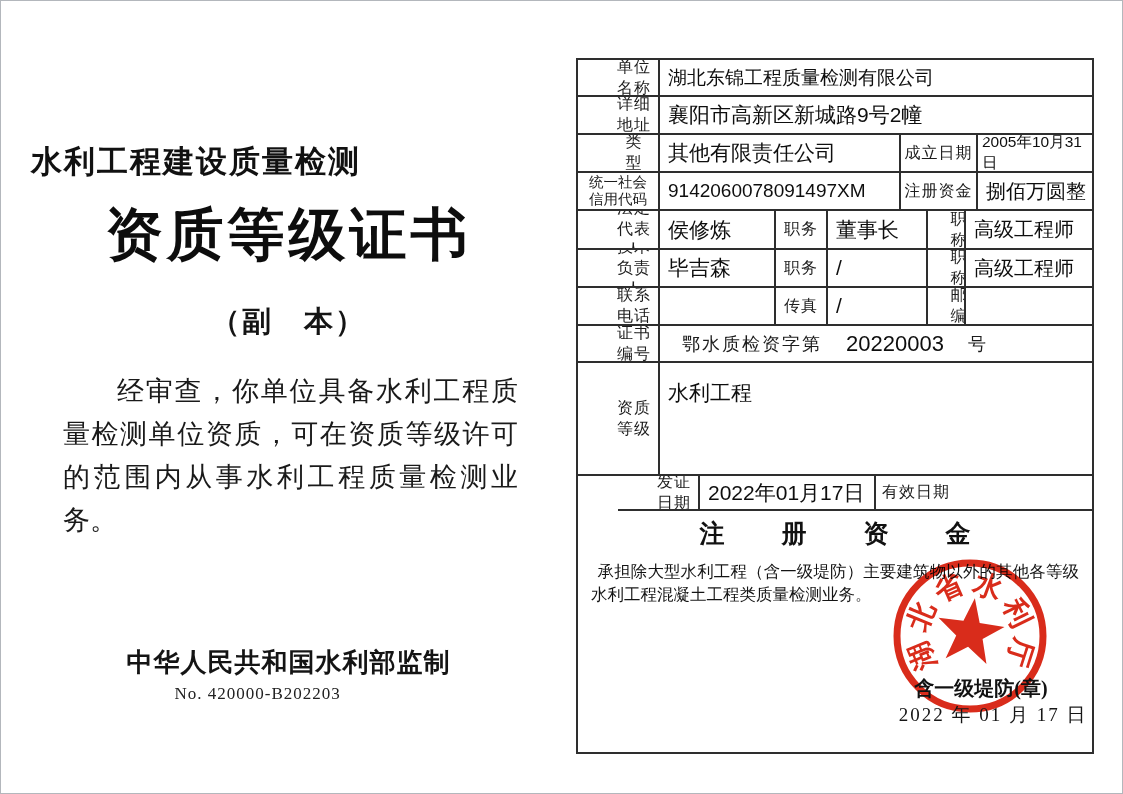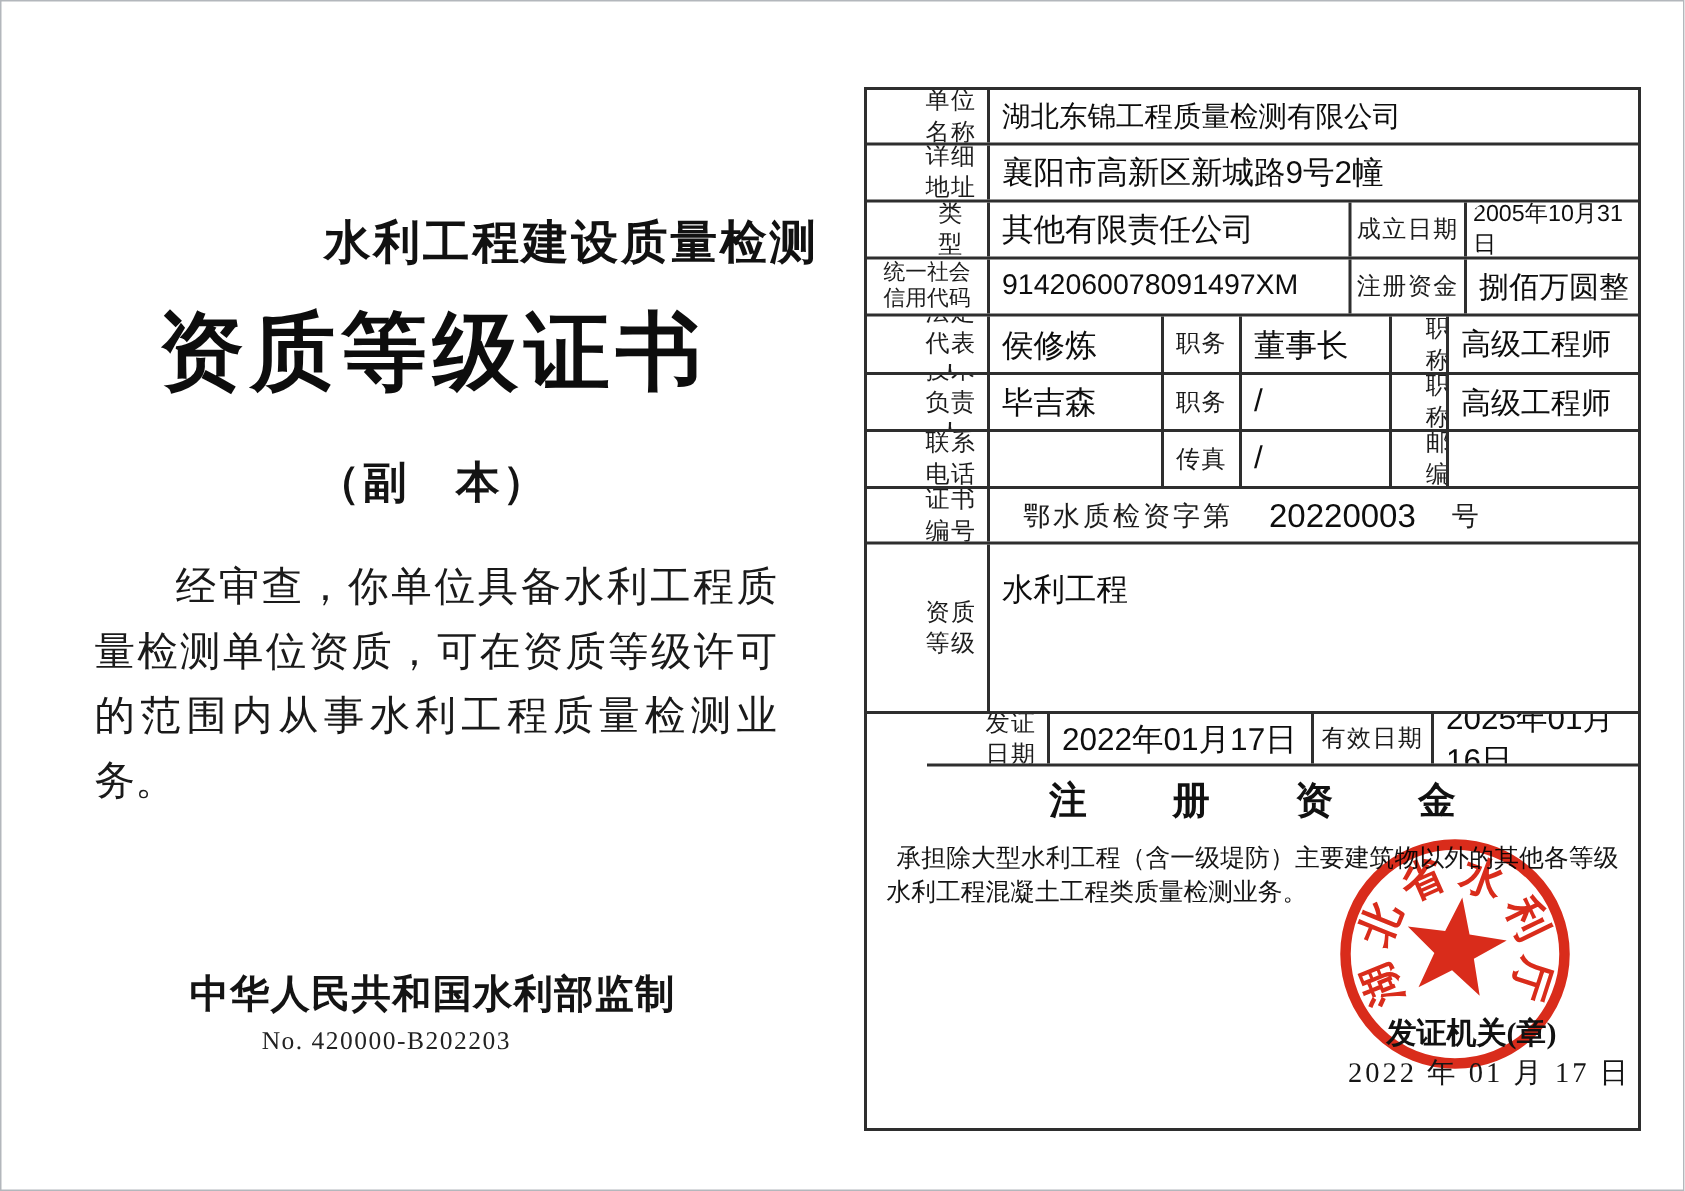--- a/index.html
+++ b/index.html
@@ -8,21 +8,21 @@
     position:relative; width:1123px; height:794px;
     background:#ffffff; border:1px solid #b3b7bc;
     overflow:hidden;
     font-family:"Liberation Serif","DejaVu Serif",serif;
     color:#141414;
   }
   
   .left-panel { position:absolute; left:30px; top:0; width:515px; height:794px; }
   .cert-title {
     position:absolute; top:140px; left:0; width:100%;
-    text-align:right; font-size:31px; font-weight:bold; letter-spacing:2px;
+    text-align:left; font-size:31px; font-weight:bold; letter-spacing:2px;
     color:#111;
   }
   .cert-subtitle {
     position:absolute; top:196px; left:0; width:100%;
     text-align:center; font-size:57px; font-weight:bold; letter-spacing:4px;
     color:#0d0d0d;
   }
   .copy-label {
     position:absolute; top:301px; left:0; width:100%;
     text-align:center; font-size:29px; font-weight:bold; letter-spacing:2px;
@@ -172,35 +172,34 @@
 
     <div class="trow h113">
       <div class="c lab wL">资质等级</div>
       <div class="c val fill grade-val">水利工程</div>
     </div>
 
     <div class="trow h35">
       <div class="c lab wL">发证日期</div>
       <div class="c val w176 fs21">2022年01月17日</div>
       <div class="c lab w80">有效日期</div>
-      <div class="c val fill fs21">2025年01月16日</div>
     </div>
 
     <div class="scope-section">
       <div class="scope-header">注册资金</div>
       <p class="scope-text">承担除大型水利工程（含一级堤防）主要建筑物以外的其他各等级水利工程混凝土工程类质量检测业务。</p>
     </div>
   </div>
 
   <svg class="stamp-svg" viewBox="0 0 178 178">
     <circle cx="89" cy="89" r="73" fill="none" stroke-width="7" stroke="#d92c1b"></circle>
     <polygon points="89,51 97.2,74.7 122.3,75.2 102.3,90.3 109.6,114.3 89,100 68.4,114.3 75.7,90.3 55.7,75.2 80.8,74.7" transform="rotate(8 89 86)" fill="#d92c1b"></polygon>
     <text class="stamp-char" text-anchor="middle" dominant-baseline="central" transform="translate(40.9,108.9) rotate(-112)" fill="#d92c1b">湖</text>
     <text class="stamp-char" text-anchor="middle" dominant-baseline="central" transform="translate(39.9,69.1) rotate(-68)" fill="#d92c1b">北</text>
     <text class="stamp-char" text-anchor="middle" dominant-baseline="central" transform="translate(67.4,40.6) rotate(-24)" fill="#d92c1b">省</text>
     <text class="stamp-char" text-anchor="middle" dominant-baseline="central" transform="translate(107.1,39.2) rotate(20)" fill="#d92c1b">水</text>
     <text class="stamp-char" text-anchor="middle" dominant-baseline="central" transform="translate(136.6,65.7) rotate(64)" fill="#d92c1b">利</text>
     <text class="stamp-char" text-anchor="middle" dominant-baseline="central" transform="translate(139.4,105.4) rotate(108)" fill="#d92c1b">厅</text>
   </svg>
-  <div class="stamp-caption">发证机关(章)</div>
+  <div class="stamp-caption">含一级堤防(章)</div>
   <div class="stamp-date">2022 年 01 月 17 日</div>
 
 </div>
 
 </body></html>

